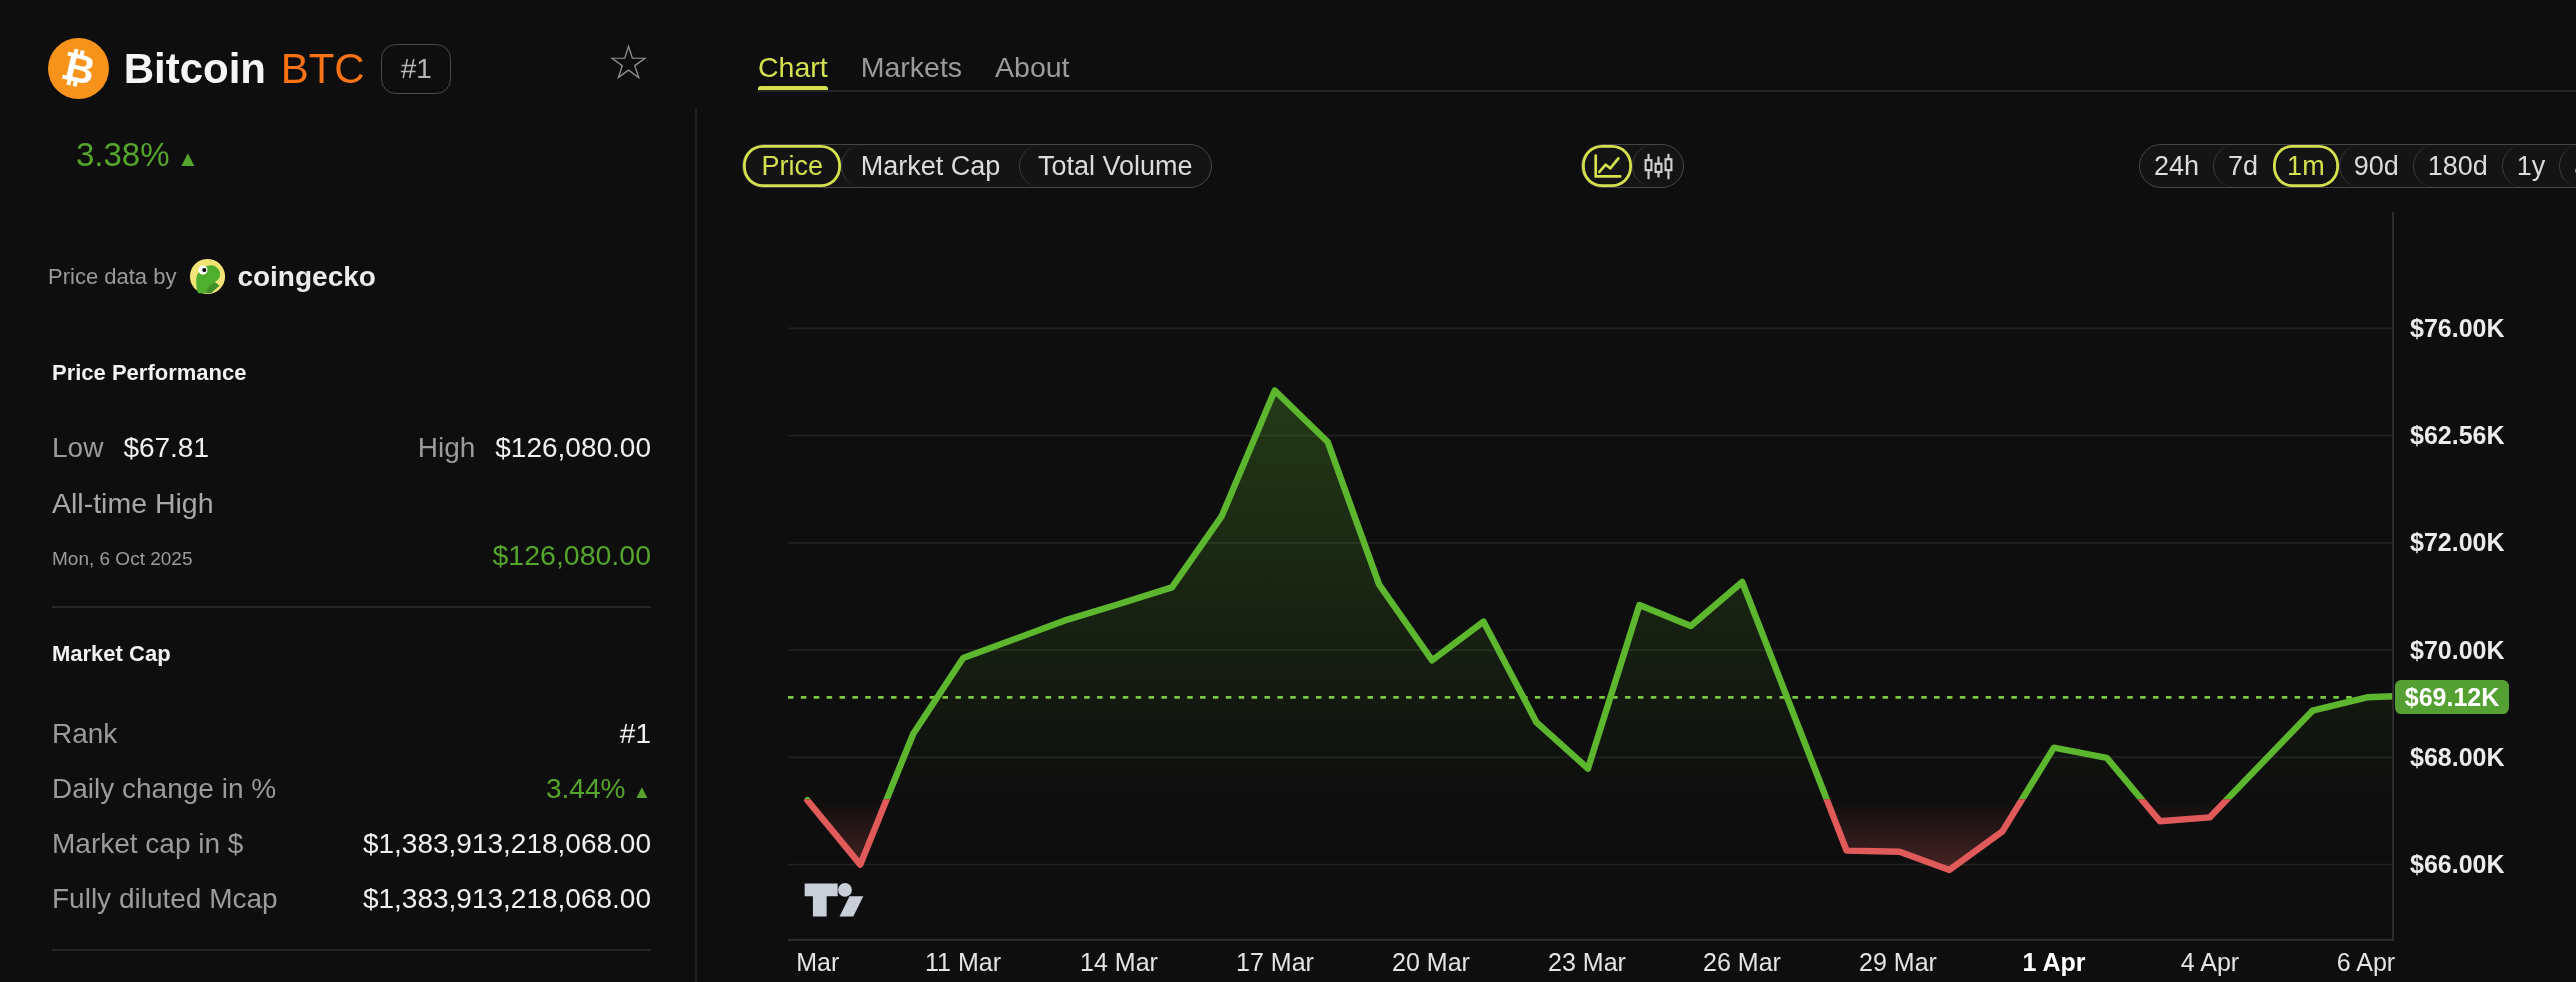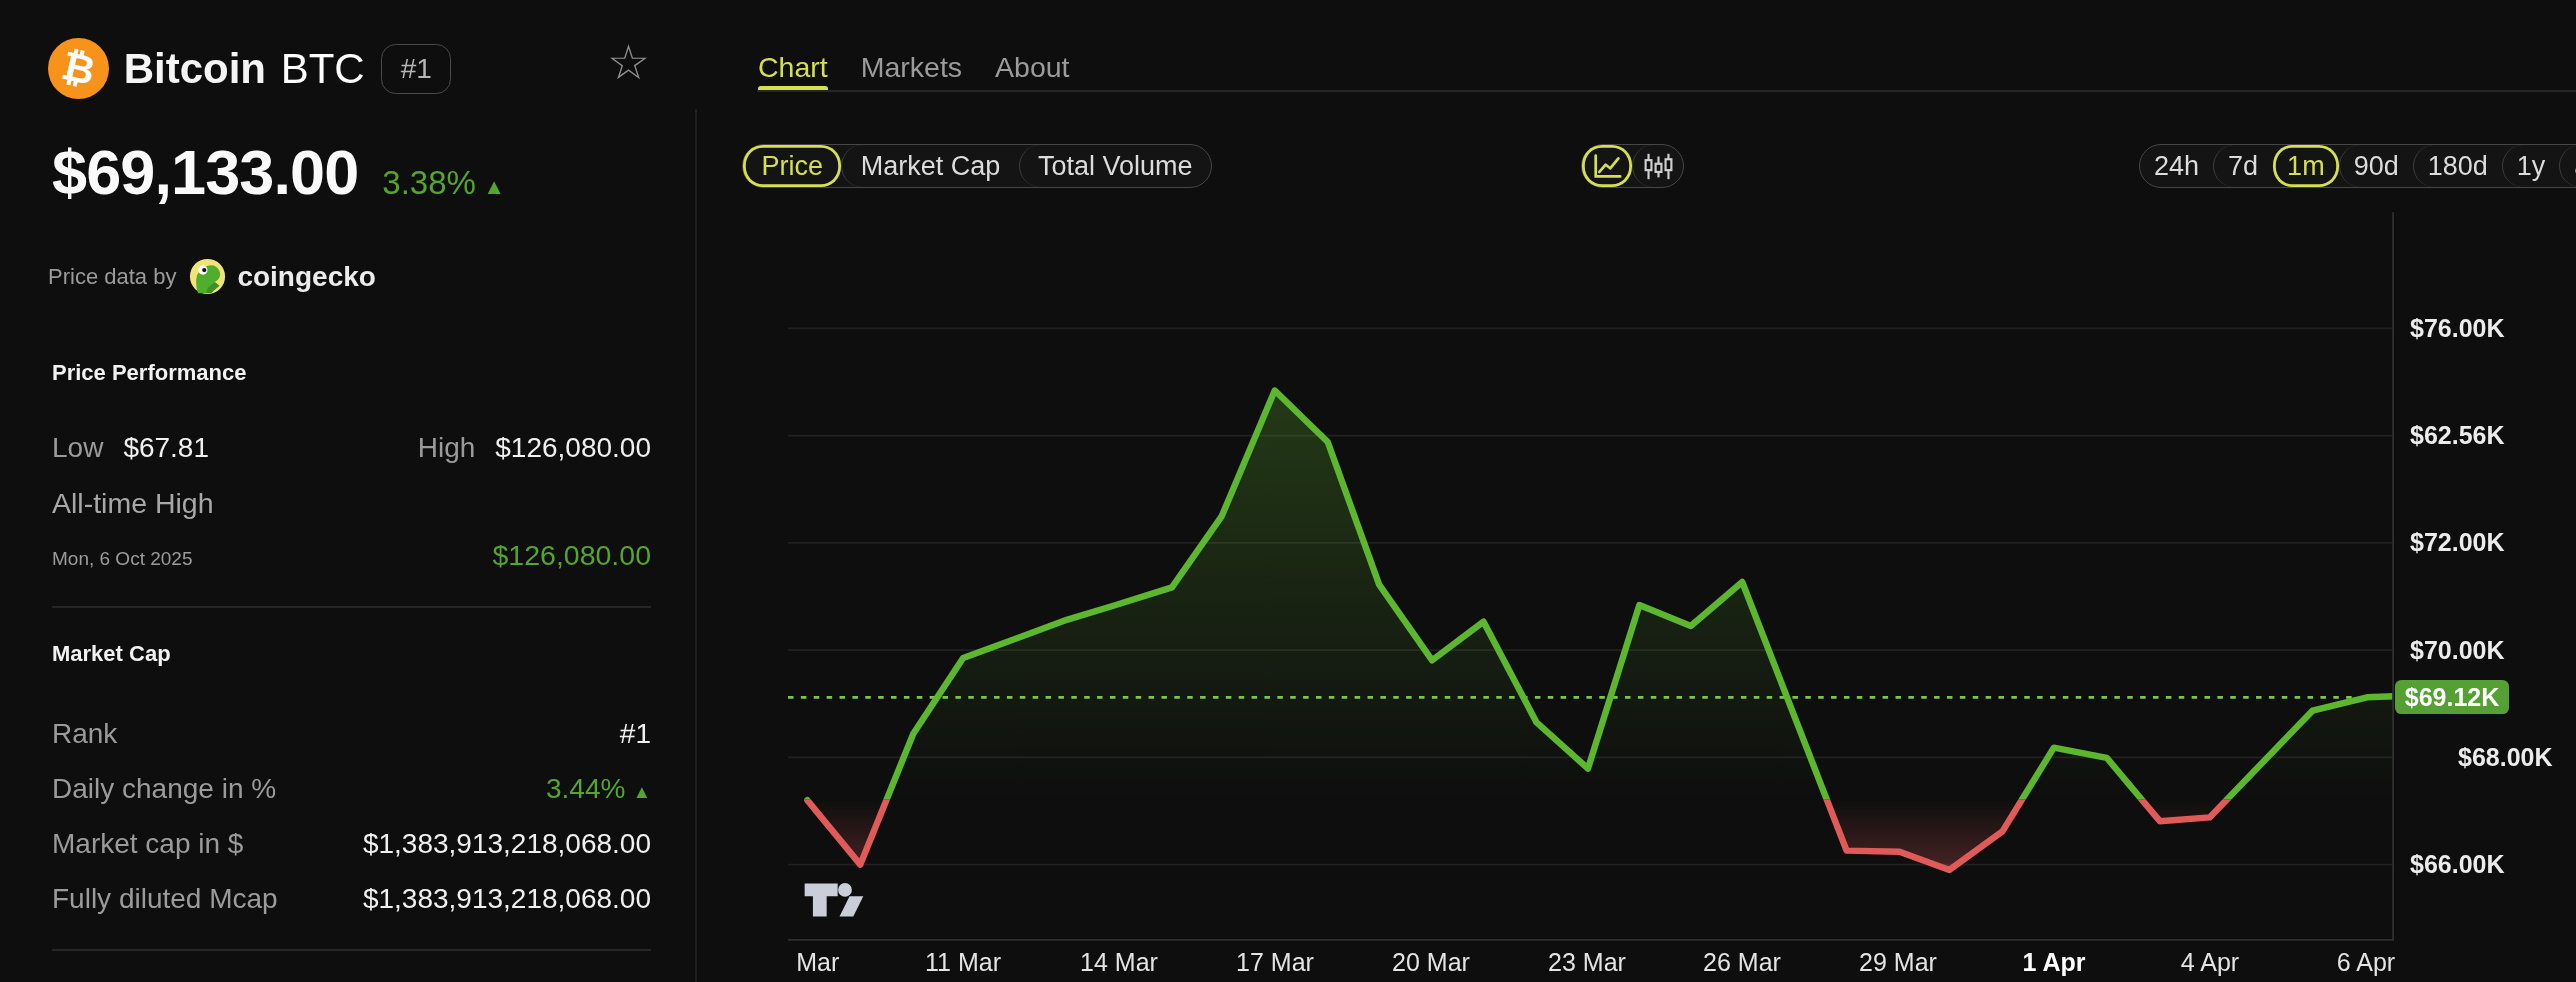--- a/index.html
+++ b/index.html
@@ -2,21 +2,21 @@
 <html style="font-size:14.7px"><head>
 <meta charset="utf-8">
 <style>
   html,body{margin:0;padding:0;background:#0e0e0e;width:2576px;height:983px;overflow:hidden;
             font-family:"Liberation Sans",sans-serif;-webkit-font-smoothing:antialiased;}
   
   #coin-header{position:absolute;left:48px;top:38px;height:61px;display:flex;align-items:center;}
   #btc-circle{width:61px;height:61px;border-radius:50%;background:#f7931a;display:flex;align-items:center;justify-content:center;}
   #btc-circle span{color:#fff;font-size:40px;font-weight:bold;transform:rotate(13deg);display:block;}
   #coin-name{margin-left:14.7px;font-size:42px;font-weight:bold;color:#f5f5f5;}
-  #coin-symbol{margin-left:14.7px;font-size:42px;color:#ffffff;}
+  #coin-symbol{margin-left:14.7px;font-size:42px;color:#f97316;}
   #rank-badge{margin-left:16.6px;width:68px;height:48px;border:1.8px solid #4b4b4b;border-radius:14.7px;
               display:flex;align-items:center;justify-content:center;font-size:28px;color:#b5b5b5;}
   #star{position:absolute;left:607px;top:39px;font-size:48px;color:#8f8f8f;line-height:1;}
   #price-row{position:absolute;left:52px;top:136px;display:flex;align-items:baseline;}
   #price{font-size:63px;font-weight:bold;color:#fafafa;letter-spacing:-0.9px;}
   #pct{margin-left:24px;font-size:33px;color:#55a42c;}
   #pct .arr{font-size:22px;margin-left:7.4px;}
   #provider-row{position:absolute;left:48px;top:257px;display:flex;align-items:center;height:39px;}
   #provider-prefix{font-size:22px;color:#9b9b9b;}
   #gecko{margin-left:13px;}
@@ -67,21 +67,20 @@
   <div id="btc-circle">
       <span>₿</span>
     </div>
   <div id="coin-name">Bitcoin</div>
   <div id="coin-symbol">BTC</div>
   <div id="rank-badge">#1</div>
 </div>
 <div id="star">☆</div>
 
 <div id="price-row">
-  <span id="price">$69,133.00</span>
   <span id="pct"><span>3.38%</span><span class="arr">▲</span></span>
 </div>
 
 <div id="provider-row">
   <span id="provider-prefix">Price data by</span>
   <svg id="gecko" width="37" height="37" viewBox="0 0 40 40">
     <circle cx="20" cy="20" r="19" fill="#f2e377"></circle>
     <path d="M8 30 Q6 16 16 10 Q28 4 33 14 Q36 21 28 26 Q20 31 18 38 L10 38 Q8 35 8 30 Z" fill="#4fae2d"></path>
     <path d="M18 38 Q20 30 28 26 L33 30 Q26 36 24 38 Z" fill="#3e8f26"></path>
     <circle cx="15" cy="13" r="5" fill="#ffffff"></circle>
@@ -206,21 +205,21 @@
     <path d="M877.0,869.2 L934.6,939.2 L992.2,796.9 L1046.4,714.7 L1159.9,672.8 L1212.4,657.0 L1273.4,637.8 L1327.6,560.3 L1385.2,423.8 L1442.8,479.8 L1498.7,634.9 L1556.3,717.1 L1612.2,675.1 L1669.8,784.7 L1725.7,834.8 L1781.6,657.0 L1837.5,679.8 L1893.4,632.0 L2006.9,924.0 L2064.5,925.2 L2118.7,945.0 L2176.3,903.1 L2232.2,812.1 L2289.8,823.2 L2347.4,892.0 L2401.6,887.9 L2513.4,771.9 L2572.7,757.3 L2601.5,756.1" fill="none" stroke-width="7" stroke-linejoin="round" stroke-linecap="round" stroke="#5cb62e" clip-path="url(#clipAbove)"></path>
     <path d="M877.0,869.2 L934.6,939.2 L992.2,796.9 L1046.4,714.7 L1159.9,672.8 L1212.4,657.0 L1273.4,637.8 L1327.6,560.3 L1385.2,423.8 L1442.8,479.8 L1498.7,634.9 L1556.3,717.1 L1612.2,675.1 L1669.8,784.7 L1725.7,834.8 L1781.6,657.0 L1837.5,679.8 L1893.4,632.0 L2006.9,924.0 L2064.5,925.2 L2118.7,945.0 L2176.3,903.1 L2232.2,812.1 L2289.8,823.2 L2347.4,892.0 L2401.6,887.9 L2513.4,771.9 L2572.7,757.3 L2601.5,756.1" fill="none" stroke-width="7" stroke-linejoin="round" stroke-linecap="round" stroke="#e05a5a" clip-path="url(#clipBelow)"></path>
     <line x1="856" x2="2602" y1="1021" y2="1021" stroke="#2f2f2f" stroke-width="2"></line>
     <line x1="2601" x2="2601" y1="230" y2="1022" stroke="#2f2f2f" stroke-width="2"></line>
   </svg>
 <div id="ylabels">
     <div class="ylabel" style="top: 328px;">$76.00K</div>
     <div class="ylabel" style="top: 435px;">$62.56K</div>
     <div class="ylabel" style="top: 542px;">$72.00K</div>
     <div class="ylabel" style="top: 650px;">$70.00K</div>
-    <div class="ylabel" style="top: 757px; margin-left: 48px;">$68.00K</div>
+    <div class="ylabel" style="top: 757px;">$68.00K</div>
     <div class="ylabel" style="top: 864px;">$66.00K</div>
   </div>
 <div id="price-tag" style="top: 680px;">$69.12K</div>
 <div id="xlabels">
     <div class="xlabel" style="left: 19.3px;">8 Mar</div>
     <div class="xlabel" style="left: 175px;">11 Mar</div>
     <div class="xlabel" style="left: 331px;">14 Mar</div>
     <div class="xlabel" style="left: 487px;">17 Mar</div>
     <div class="xlabel" style="left: 643px;">20 Mar</div>
     <div class="xlabel" style="left: 799px;">23 Mar</div>

